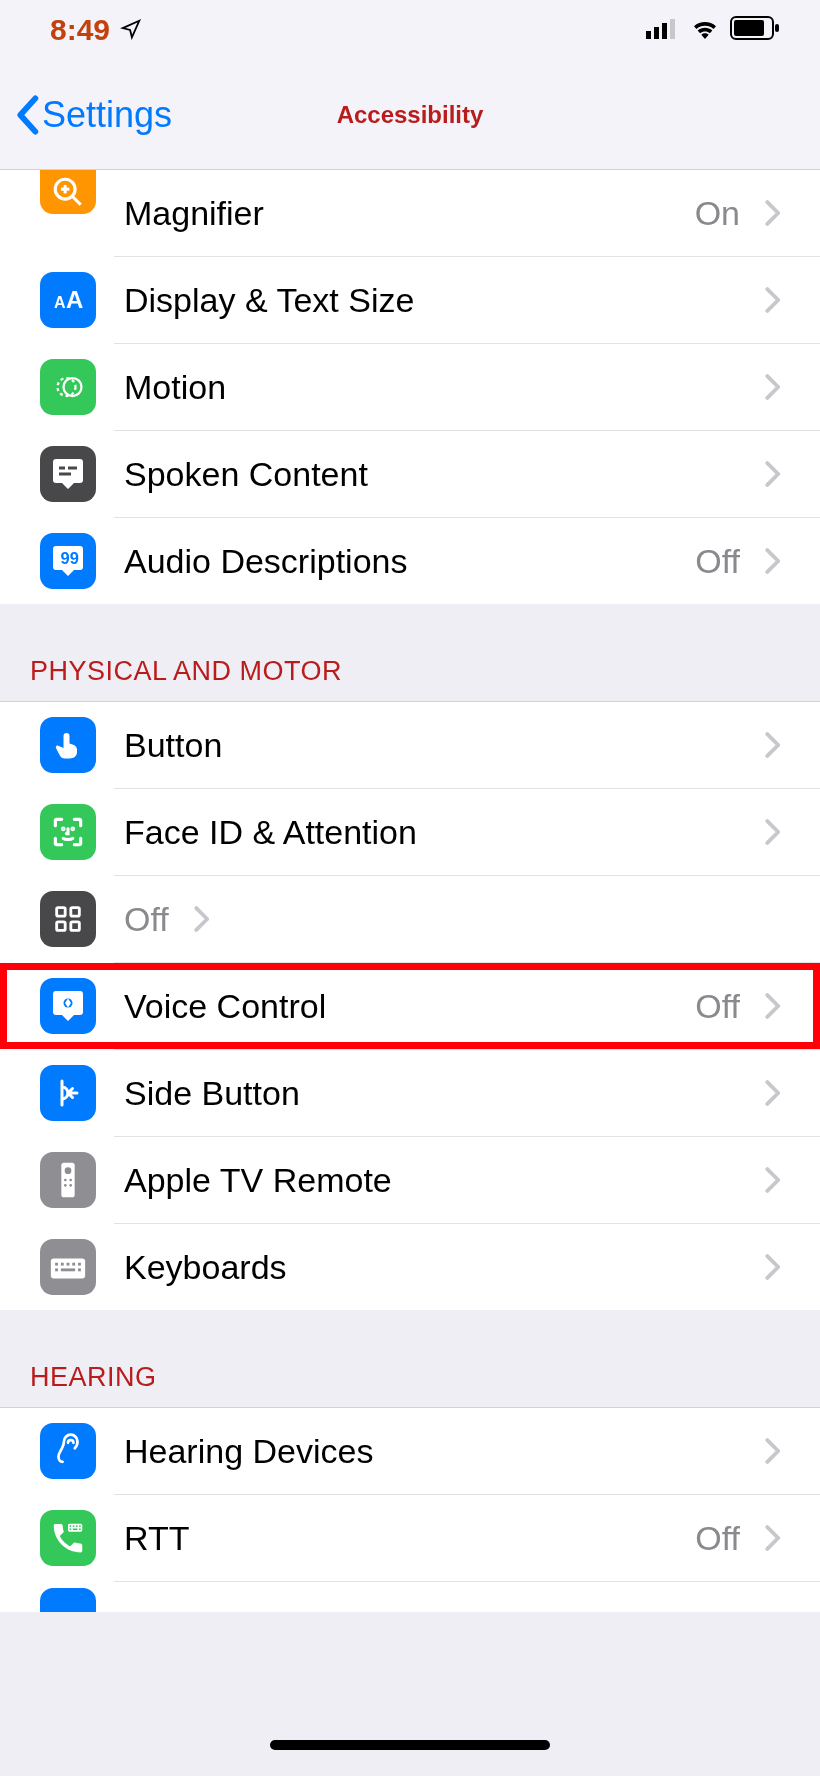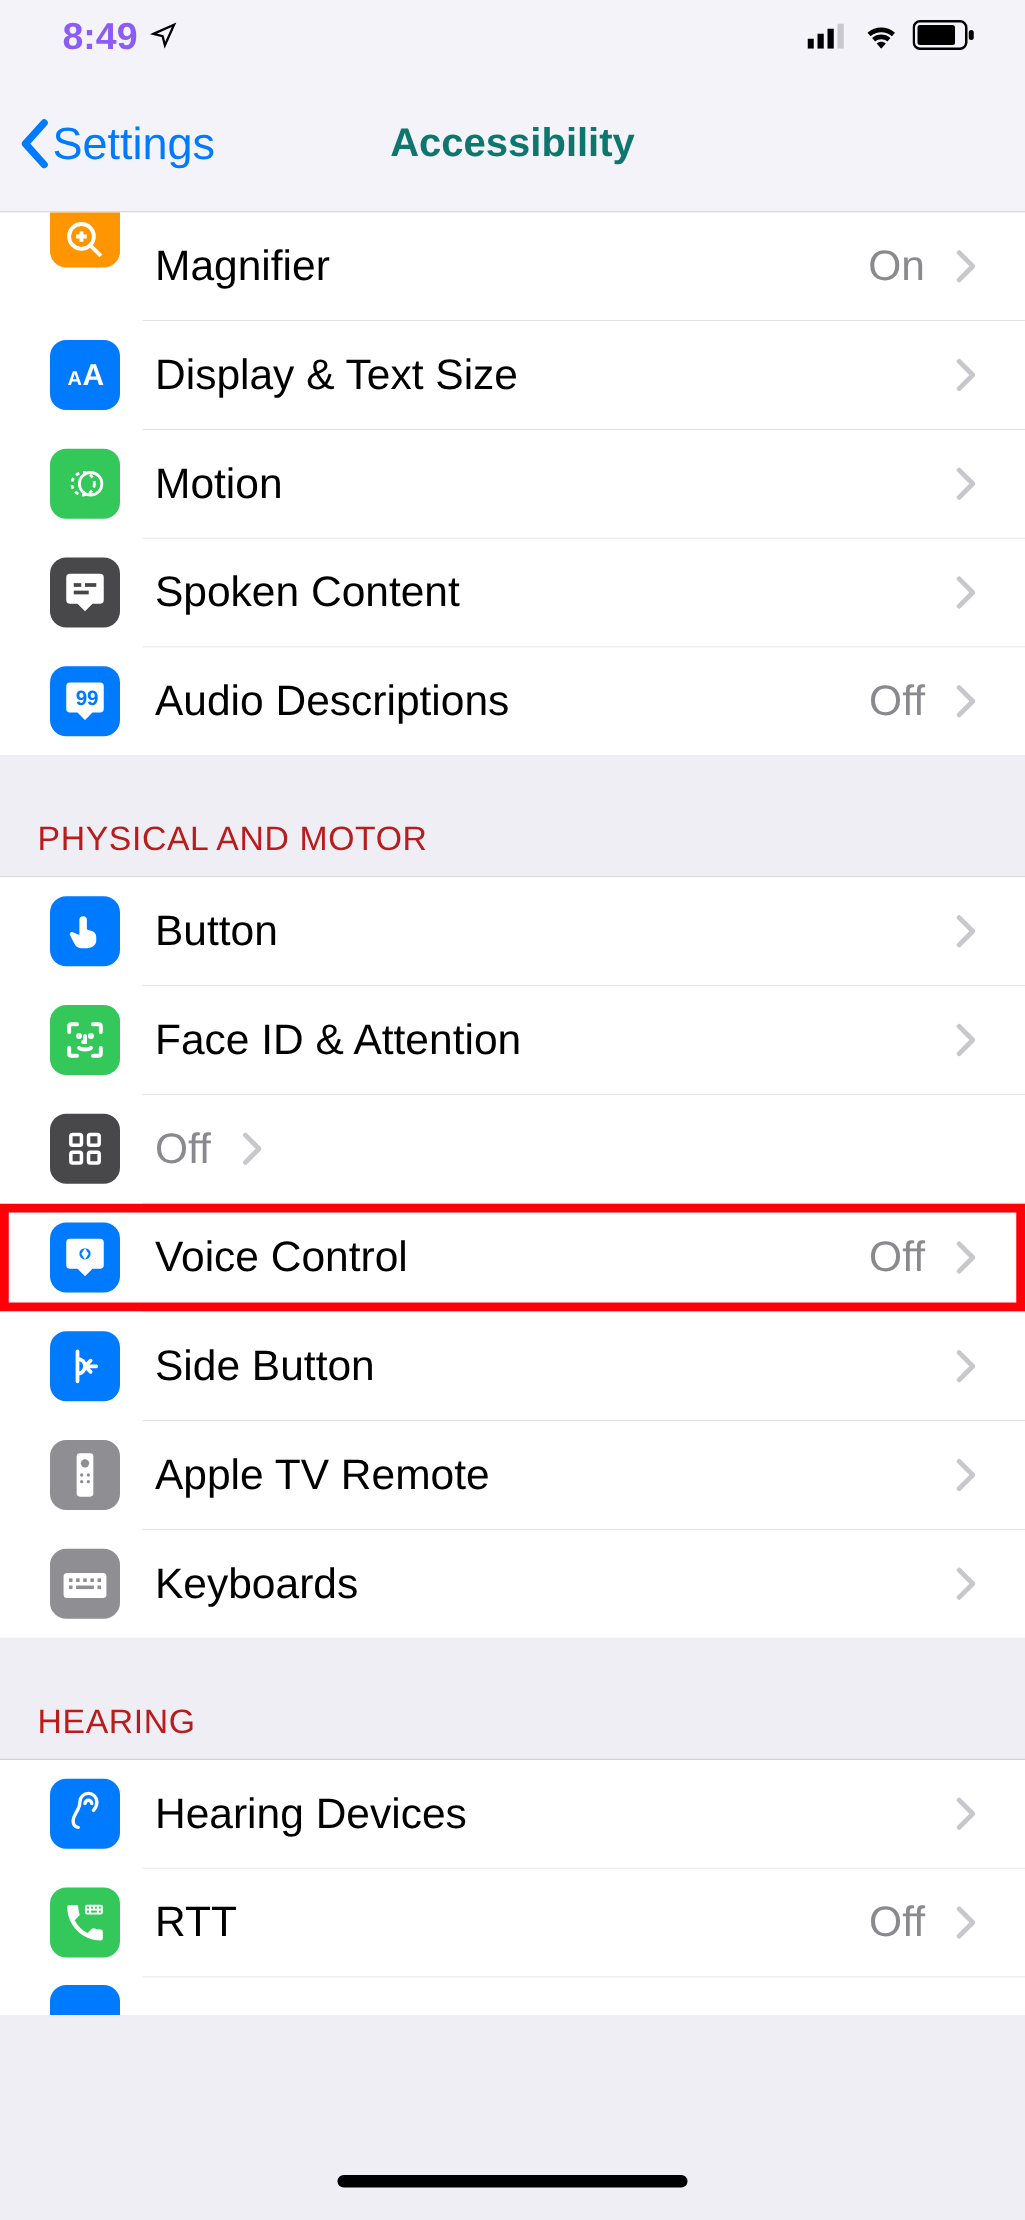--- a/index.html
+++ b/index.html
@@ -18,21 +18,21 @@
     justify-content: space-between;
     padding: 0 40px 0 50px;
     background: #f4f3f9;
   }
   .status-left {
     display: flex;
     align-items: center;
     gap: 10px;
     font-size: 30px;
     font-weight: 600;
-    color: #8b5cf6;
+    color: #c2410c;
   }
   .status-right {
     display: flex;
     align-items: center;
     gap: 10px;
   }
   .nav-bar {
     height: 110px;
     background: #f4f3f9;
     border-bottom: 1px solid #d1d1d6;
@@ -45,23 +45,23 @@
     align-items: center;
     color: #007aff;
     font-size: 36px;
     padding-left: 14px;
     gap: 2px;
   }
   .nav-title {
     position: absolute;
     left: 50%;
     transform: translateX(-50%);
-    font-size: 32px;
+    font-size: 24px;
     font-weight: 600;
-    color: #0f766e;
+    color: #b91c1c;
   }
   .section { background: #fff; }
   .section-header {
     padding: 52px 30px 14px 30px;
     font-size: 27px;
     color: #b91c1c;
     letter-spacing: 0.5px;
     background: #efeef4;
   }
   .row {

